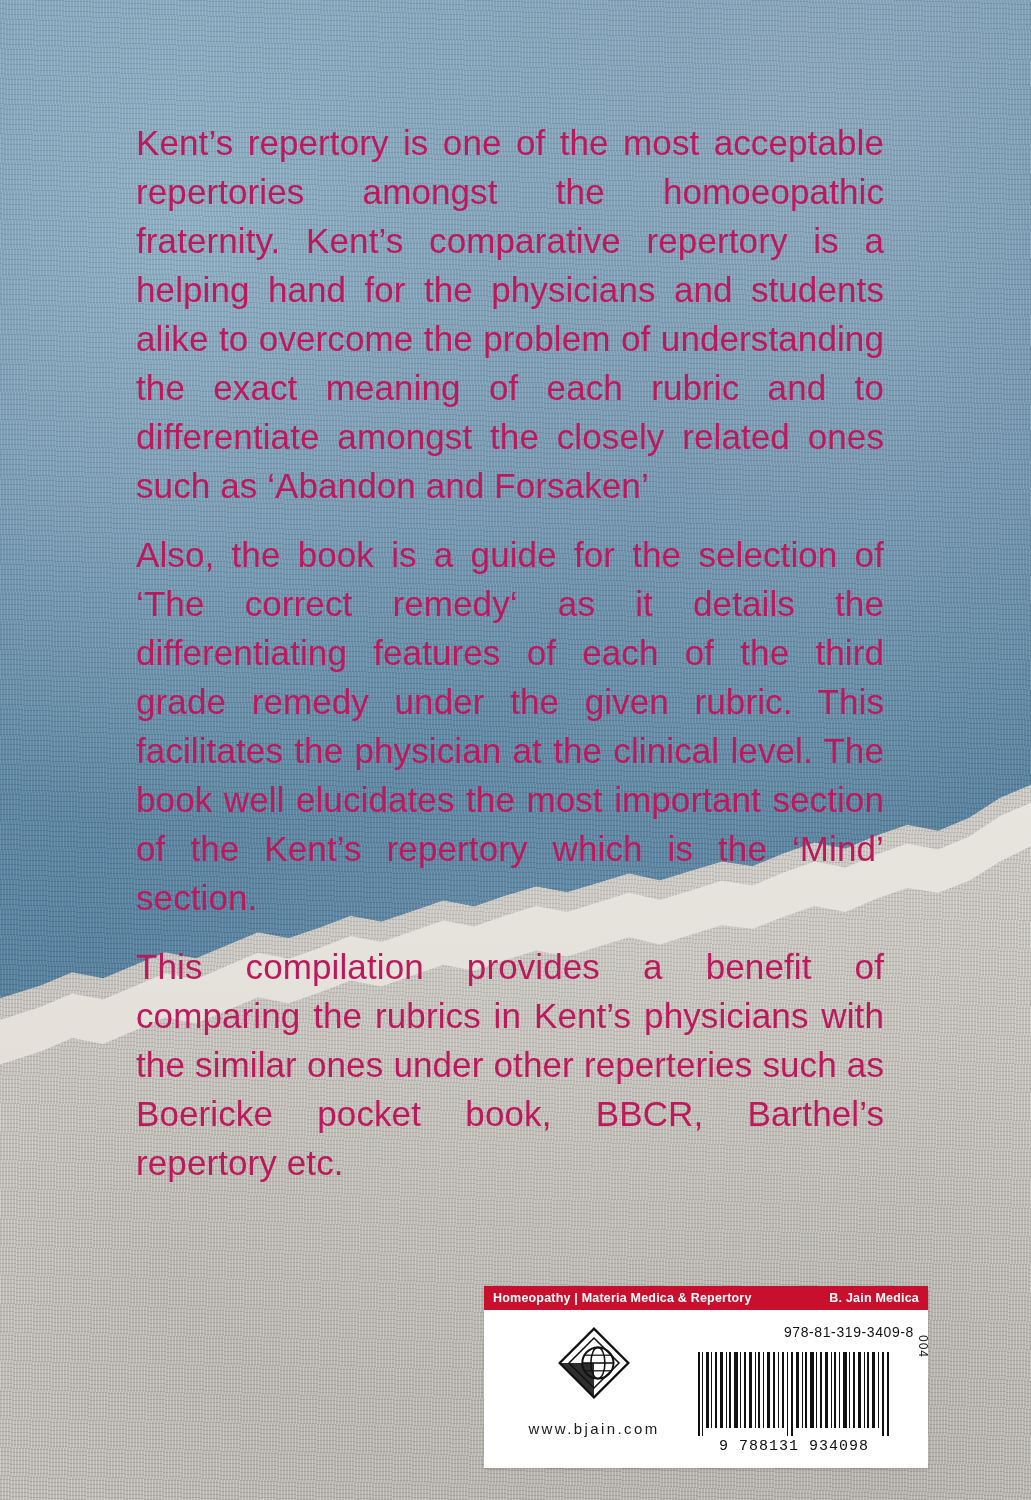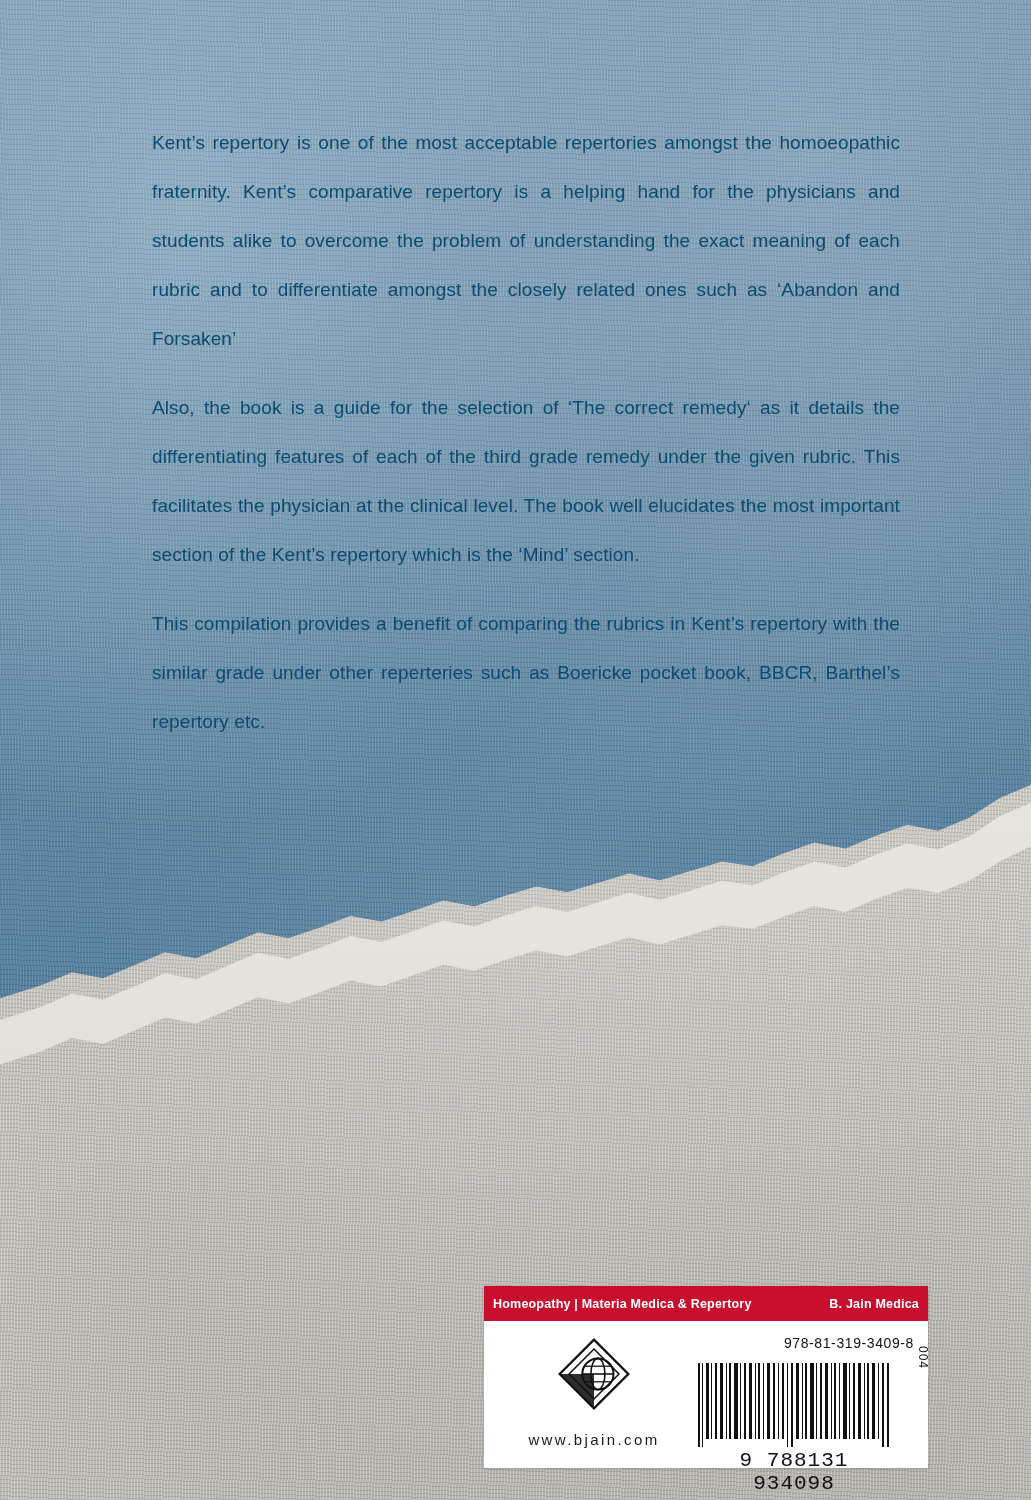--- a/index.html
+++ b/index.html
@@ -104,25 +104,25 @@
       46% 80.9%, 43% 80.4%, 40% 81.3%, 37% 82.2%, 34% 81.7%, 31% 82.7%,
       28% 83.6%, 25% 83.1%, 22% 84.2%, 19% 85.3%, 16% 84.8%, 13% 85.9%,
       10% 87.0%, 7% 86.5%, 4% 87.6%, 0% 88.7%
     );
     filter: drop-shadow(0 4px 5px rgba(0,0,0,0.25));
   }
 
   
   .blurb {
     position: absolute;
-    left: 152px;
+    left: 136px;
     top: 118px;
     width: 748px;
-    color: #0c4a6e;
-    font-size: 19px;
+    color: #be185d;
+    font-size: 35px;
     line-height: 49px;
     letter-spacing: 0.1px;
   }
   .blurb p {
     margin: 0 0 20px 0;
     text-align: justify;
   }
   .blurb p:last-child { margin-bottom: 0; }
 
   
@@ -131,21 +131,21 @@
     left: 484px;
     top: 1286px;
     width: 444px;
     height: 182px;
     background: #ffffff;
     box-shadow: 0 1px 3px rgba(0,0,0,0.18);
   }
   .pub-bar {
     display: flex;
     align-items: center;
-    height: 35px;
+    height: 24px;
     background: #c8102e;
     color: #ffffff;
     font-size: 12.5px;
     padding: 0 9px;
     box-sizing: border-box;
   }
   .pub-bar .left { flex: 1 1 auto; white-space: nowrap; font-weight: bold; letter-spacing: 0.2px;}
   .pub-bar .right { flex: 0 0 auto; white-space: nowrap; font-weight: bold; letter-spacing: 0.2px;}
 
   .pub-body {
@@ -187,21 +187,21 @@
   .barcode {
     display: block;
     width: 196px;
     height: 84px;
   }
   .barcode-digits {
     margin-top: 2px;
     width: 196px;
     text-align: center;
     font-family: "Liberation Mono", monospace;
-    font-size: 21px;
+    font-size: 15px;
     letter-spacing: 1px;
     color: #111;
   }
   .side-code {
     position: absolute;
     right: -2px;
     top: 48px;
     font-size: 12px;
     color: #111;
     transform: rotate(90deg);
@@ -214,21 +214,21 @@
 
 <div id="page">
 
   <div class="paper-bottom"></div>
   <div class="torn-edge"></div>
   <div class="paper-top"></div>
 
   <div class="blurb">
     <p>Kent’s repertory is one of the most acceptable repertories amongst the homoeopathic fraternity. Kent’s comparative repertory is a helping hand for the physicians and students alike to overcome the problem of understanding the exact meaning of each rubric and to differentiate amongst the closely related ones such as ‘Abandon and Forsaken’</p>
     <p>Also, the book is a guide for the selection of ‘The correct remedy‘ as it details the differentiating features of each of the third grade remedy under the given rubric. This facilitates the physician at the clinical level. The book well elucidates the most important section of the Kent’s repertory which is the ‘Mind’ section.</p>
-    <p>This compilation provides a benefit of comparing the rubrics in Kent’s repertory with the similar grade under other reperteries such as Boericke pocket book, BBCR, Barthel’s repertory etc.</p>
+    <p>This compilation provides a benefit of comparing the rubrics in Kent’s physicians with the similar ones under other reperteries such as Boericke pocket book, BBCR, Barthel’s repertory etc.</p>
   </div>
 
   <div class="pub-block">
 
     <div class="pub-bar">
       <span class="left">Homeopathy | Materia Medica &amp; Repertory</span>
       <span class="right">B. Jain Medica</span>
     </div>
 
     <div class="pub-body">

